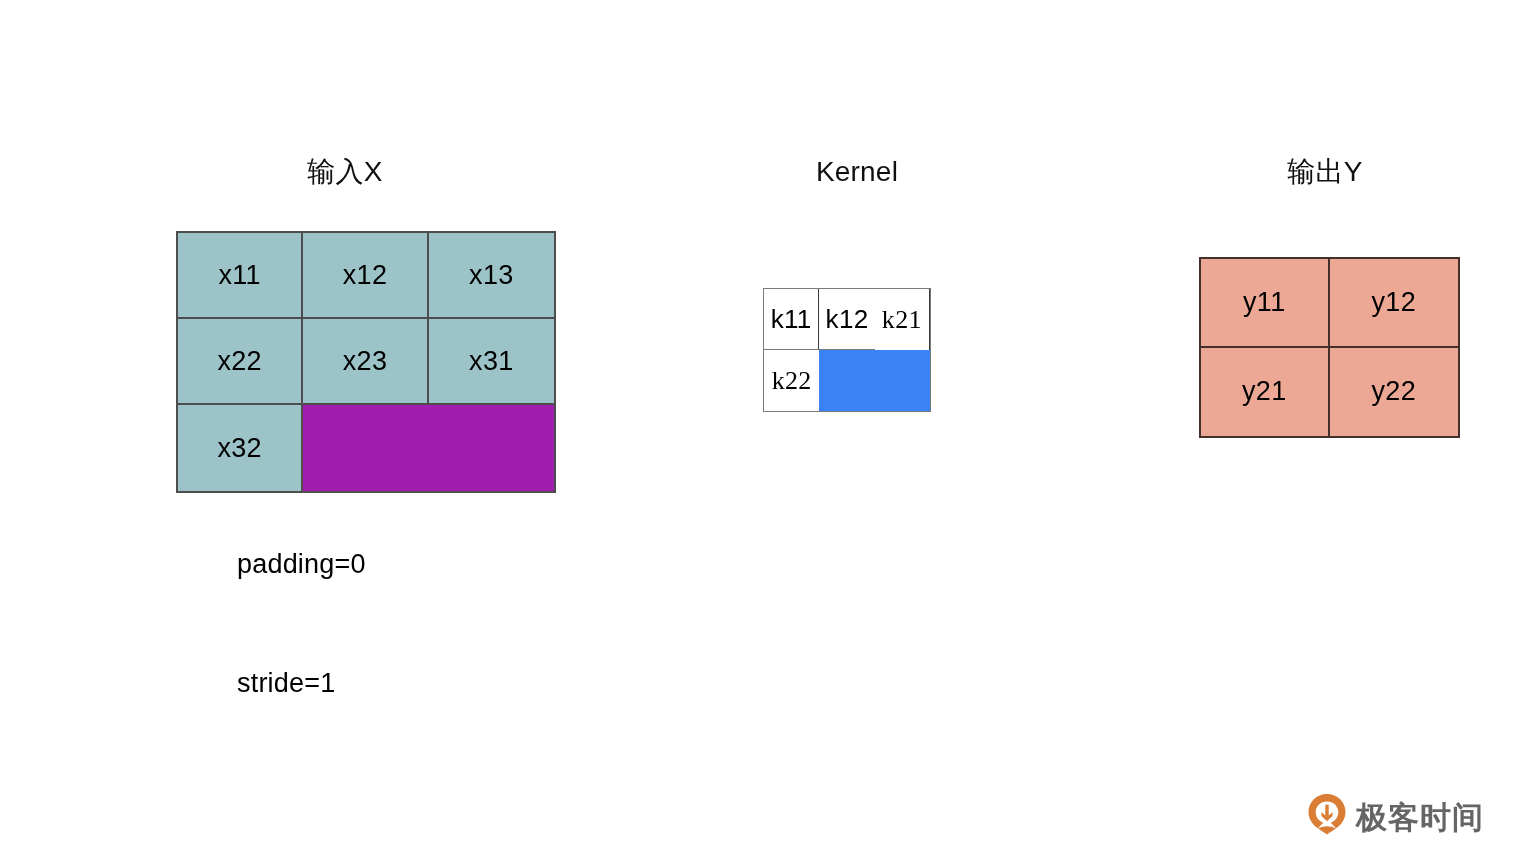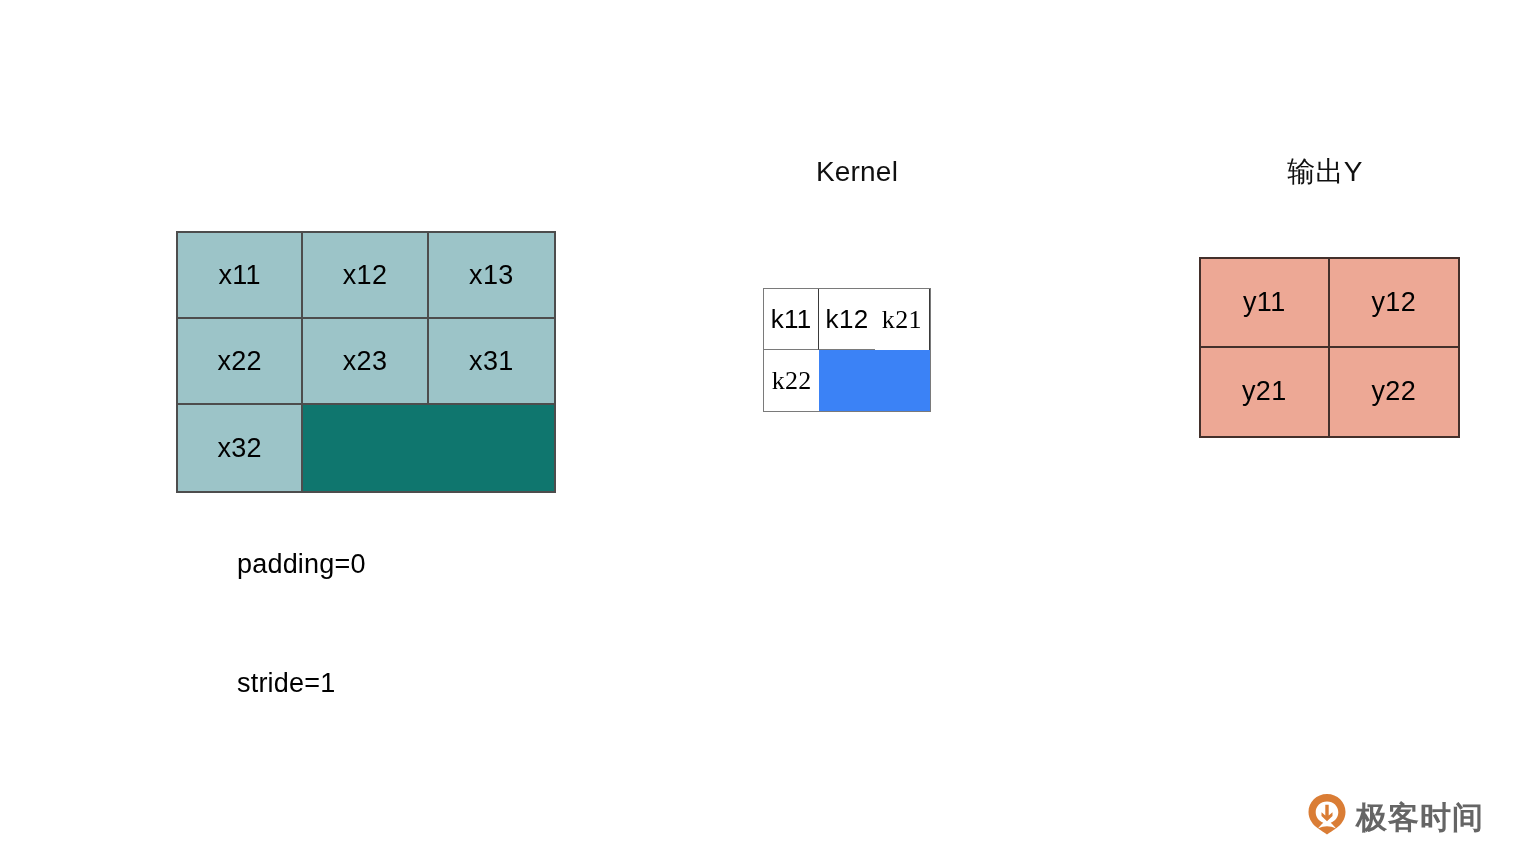--- a/index.html
+++ b/index.html
@@ -59,21 +59,21 @@
   }
 
   
   #matrix-input {
     left: 176px;
     top: 231px;
     width: 380px;
     height: 262px;
     grid-template-columns: repeat(3, 1fr);
     grid-template-rows: repeat(3, 1fr);
-    background: #0f766e;
+    background: #a21caf;
     border: 2px solid #4d4d4d;
     gap: 0;
   }
   #matrix-input .cell {
     background: #9cc4c8;
     border-right: 2px solid #4d4d4d;
     border-bottom: 2px solid #4d4d4d;
   }
   #matrix-input .cell:nth-child(3n) { border-right: none; }
   #matrix-input .cell:nth-child(n+7) { border-bottom: none; }
@@ -154,20 +154,21 @@
     color: #5f5f5f;
     letter-spacing: 1px;
     white-space: nowrap;
   }
 </style>
 </head>
 <body>
 
 <div class="stage">
 
+  <div class="panel-title" id="title-input">输入X</div>
 
   <div class="panel-title" id="title-kernel">Kernel</div>
 
   <div class="panel-title" id="title-output">输出Y</div>
 
   <div class="matrix" id="matrix-input">
     <div class="cell">x11</div>
     <div class="cell">x12</div>
     <div class="cell">x13</div>
     <div class="cell">x22</div>

